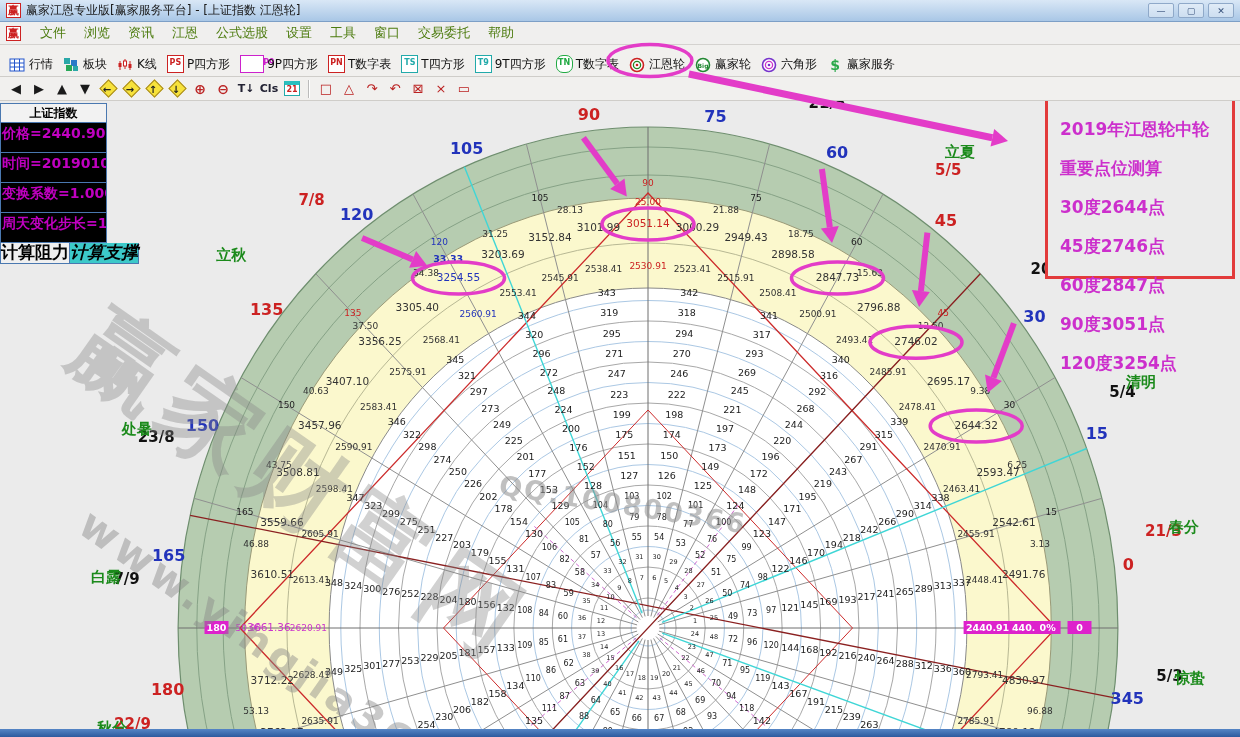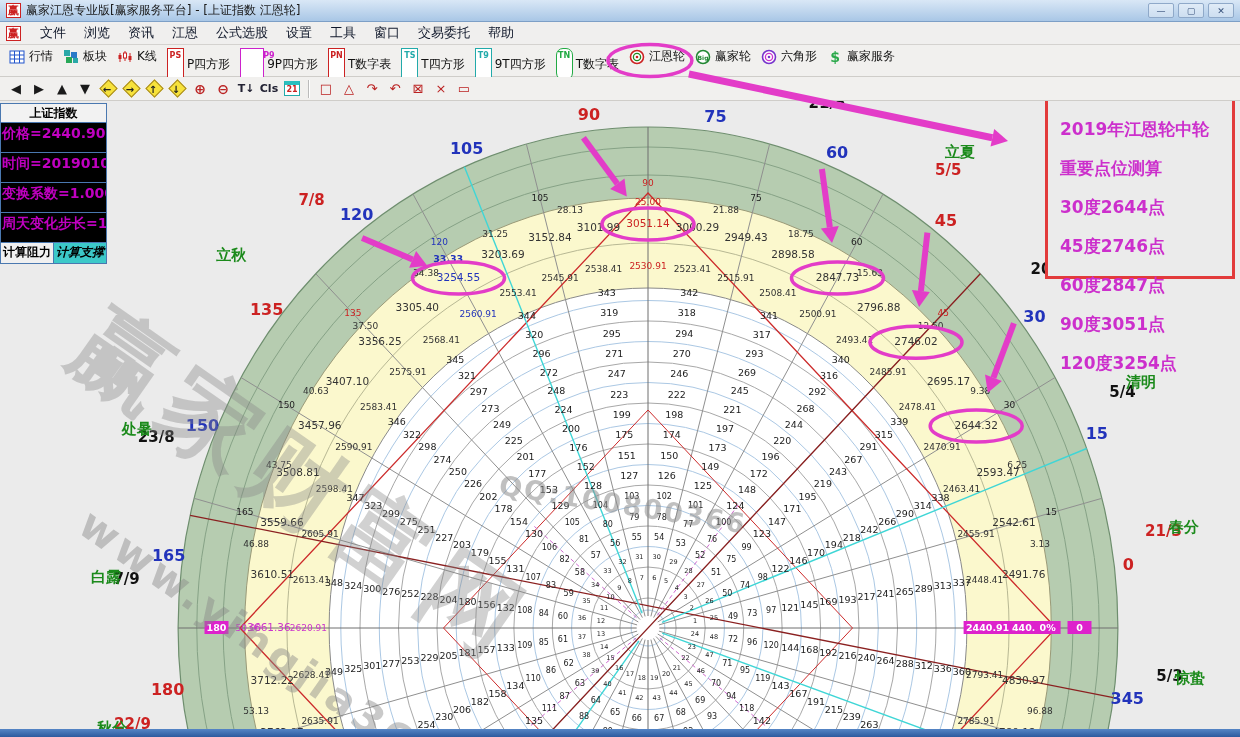--- a/index.html
+++ b/index.html
@@ -13,27 +13,27 @@
   .applogo { width:15px; height:15px; background:#fff; border:1px solid #c22;
     color:#c22; font-size:11px; font-weight:bold; line-height:13px; text-align:center; margin-right:5px; flex:none; }
   .titletext { font-size:12px; color:#1a1a1a; white-space:nowrap; }
   .winbtns { margin-left:auto; display:flex; gap:4px; }
   .winbtn { width:26px; height:15px; font-size:9px; line-height:14px; text-align:center;
     color:#35507a; background:rgba(255,255,255,.35); border:1px solid #8fa9c9; border-radius:2px; }
 
   .menubar { position:absolute; left:0; top:22px; width:1240px; height:23px;
     background:#f0efee; border-bottom:1px solid #d4d2cf; display:flex; align-items:center; padding:0 6px; }
   .menubar .applogo { margin-right:10px; }
-  .mi { font-size:13px; color:#0f172a; padding:5px 9px; white-space:nowrap; }
+  .mi { font-size:13px; color:#4d7c0f; padding:5px 9px; white-space:nowrap; }
 
   .toolbar1 { position:absolute; left:0; top:45px; width:1240px; height:32px;
-    background:#f1f0ee; border-bottom:1px solid #cfcdc9; display:flex; align-items:flex-start; padding:0 4px; }
+    background:#f1f0ee; border-bottom:1px solid #cfcdc9; display:flex; align-items:flex-end; padding:0 4px; }
   .tbtn { display:flex; align-items:center; gap:3px; padding:3px 5px; font-size:12px;
     color:#111; white-space:nowrap; }
-  .badge { display:inline-block; width:17px; height:32px; font-size:8px; font-weight:bold;
+  .badge { display:inline-block; width:17px; height:18px; font-size:8px; font-weight:bold;
     line-height:13px; text-align:center; background:#fff; border:1px solid; }
 
   .toolbar2 { position:absolute; left:0; top:77px; width:1240px; height:24px;
     background:#f1f0ee; border-bottom:1px solid #cfcdc9; display:flex; align-items:center; padding:0 6px; gap:3px; }
   .t2 { min-width:20px; height:18px; display:flex; align-items:center; justify-content:center;
     font-size:12px; color:#222; }
   .t2.nav { color:#1a1a1a; font-size:13px; }
   .t2.diamond span { display:inline-block; width:13px; height:13px; transform:rotate(45deg);
     background:#f7e23b; border:1px solid #a5881f; text-align:center; }
   .t2.diamond span b { display:inline-block; transform:rotate(-45deg); font-size:10px; line-height:13px; color:#222; font-weight:bold;}
@@ -53,21 +53,21 @@
   .wm2 { left:98px; top:398px; font-size:42px; letter-spacing:4px; transform:rotate(35deg); transform-origin:left top; color:rgba(135,135,135,.45); }
   .wm3 { left:498px; top:388px; font-size:27px; transform:rotate(9deg); color:rgba(140,140,140,.55); letter-spacing:2px; }
 
   
   .infopanel { position:absolute; left:0; top:2px; width:107px; z-index:5; font-weight:bold;border-radius:19px; }
   .ip-title { height:20px; background:#f2f2f2; border:1px solid #4a78b0; font-size:12px;
     color:#000; text-align:center; line-height:18px; }
   .ip-row { height:30px; background:#000000; border:1px solid #4a78b0; border-top:none;
     font-size:14px; color:#c000c0; line-height:20px; padding-left:1px; white-space:nowrap; overflow:hidden; }
   .ip-btns { display:flex; }
-  .ip-btn { flex:1; height:21px; border:1px solid #4a78b0; border-top:none; font-size:12px;
+  .ip-btn { flex:1; height:21px; border:1px solid #4a78b0; border-top:none; font-size:17px;
     text-align:center; line-height:19px; color:#000; background:#f0f0f0; white-space:nowrap; }
   .ip-btn.teal { background:#3cc9c9; border-left:none;font-style:italic; }
 
   
   .annobox { position:absolute; left:1045px; top:-15px; width:190px; height:193px; z-index:5;
     border:3px solid #e23b3b; background:#ebebeb; padding:14px 8px 0 12px; }
   .annobox div { font-size:17px; font-weight:bold; color:#cc2fcc; line-height:25px; white-space:nowrap;margin-top:14px; }
 
   #overlay { position:absolute; left:0; top:0; z-index:8; pointer-events:none; }
 

